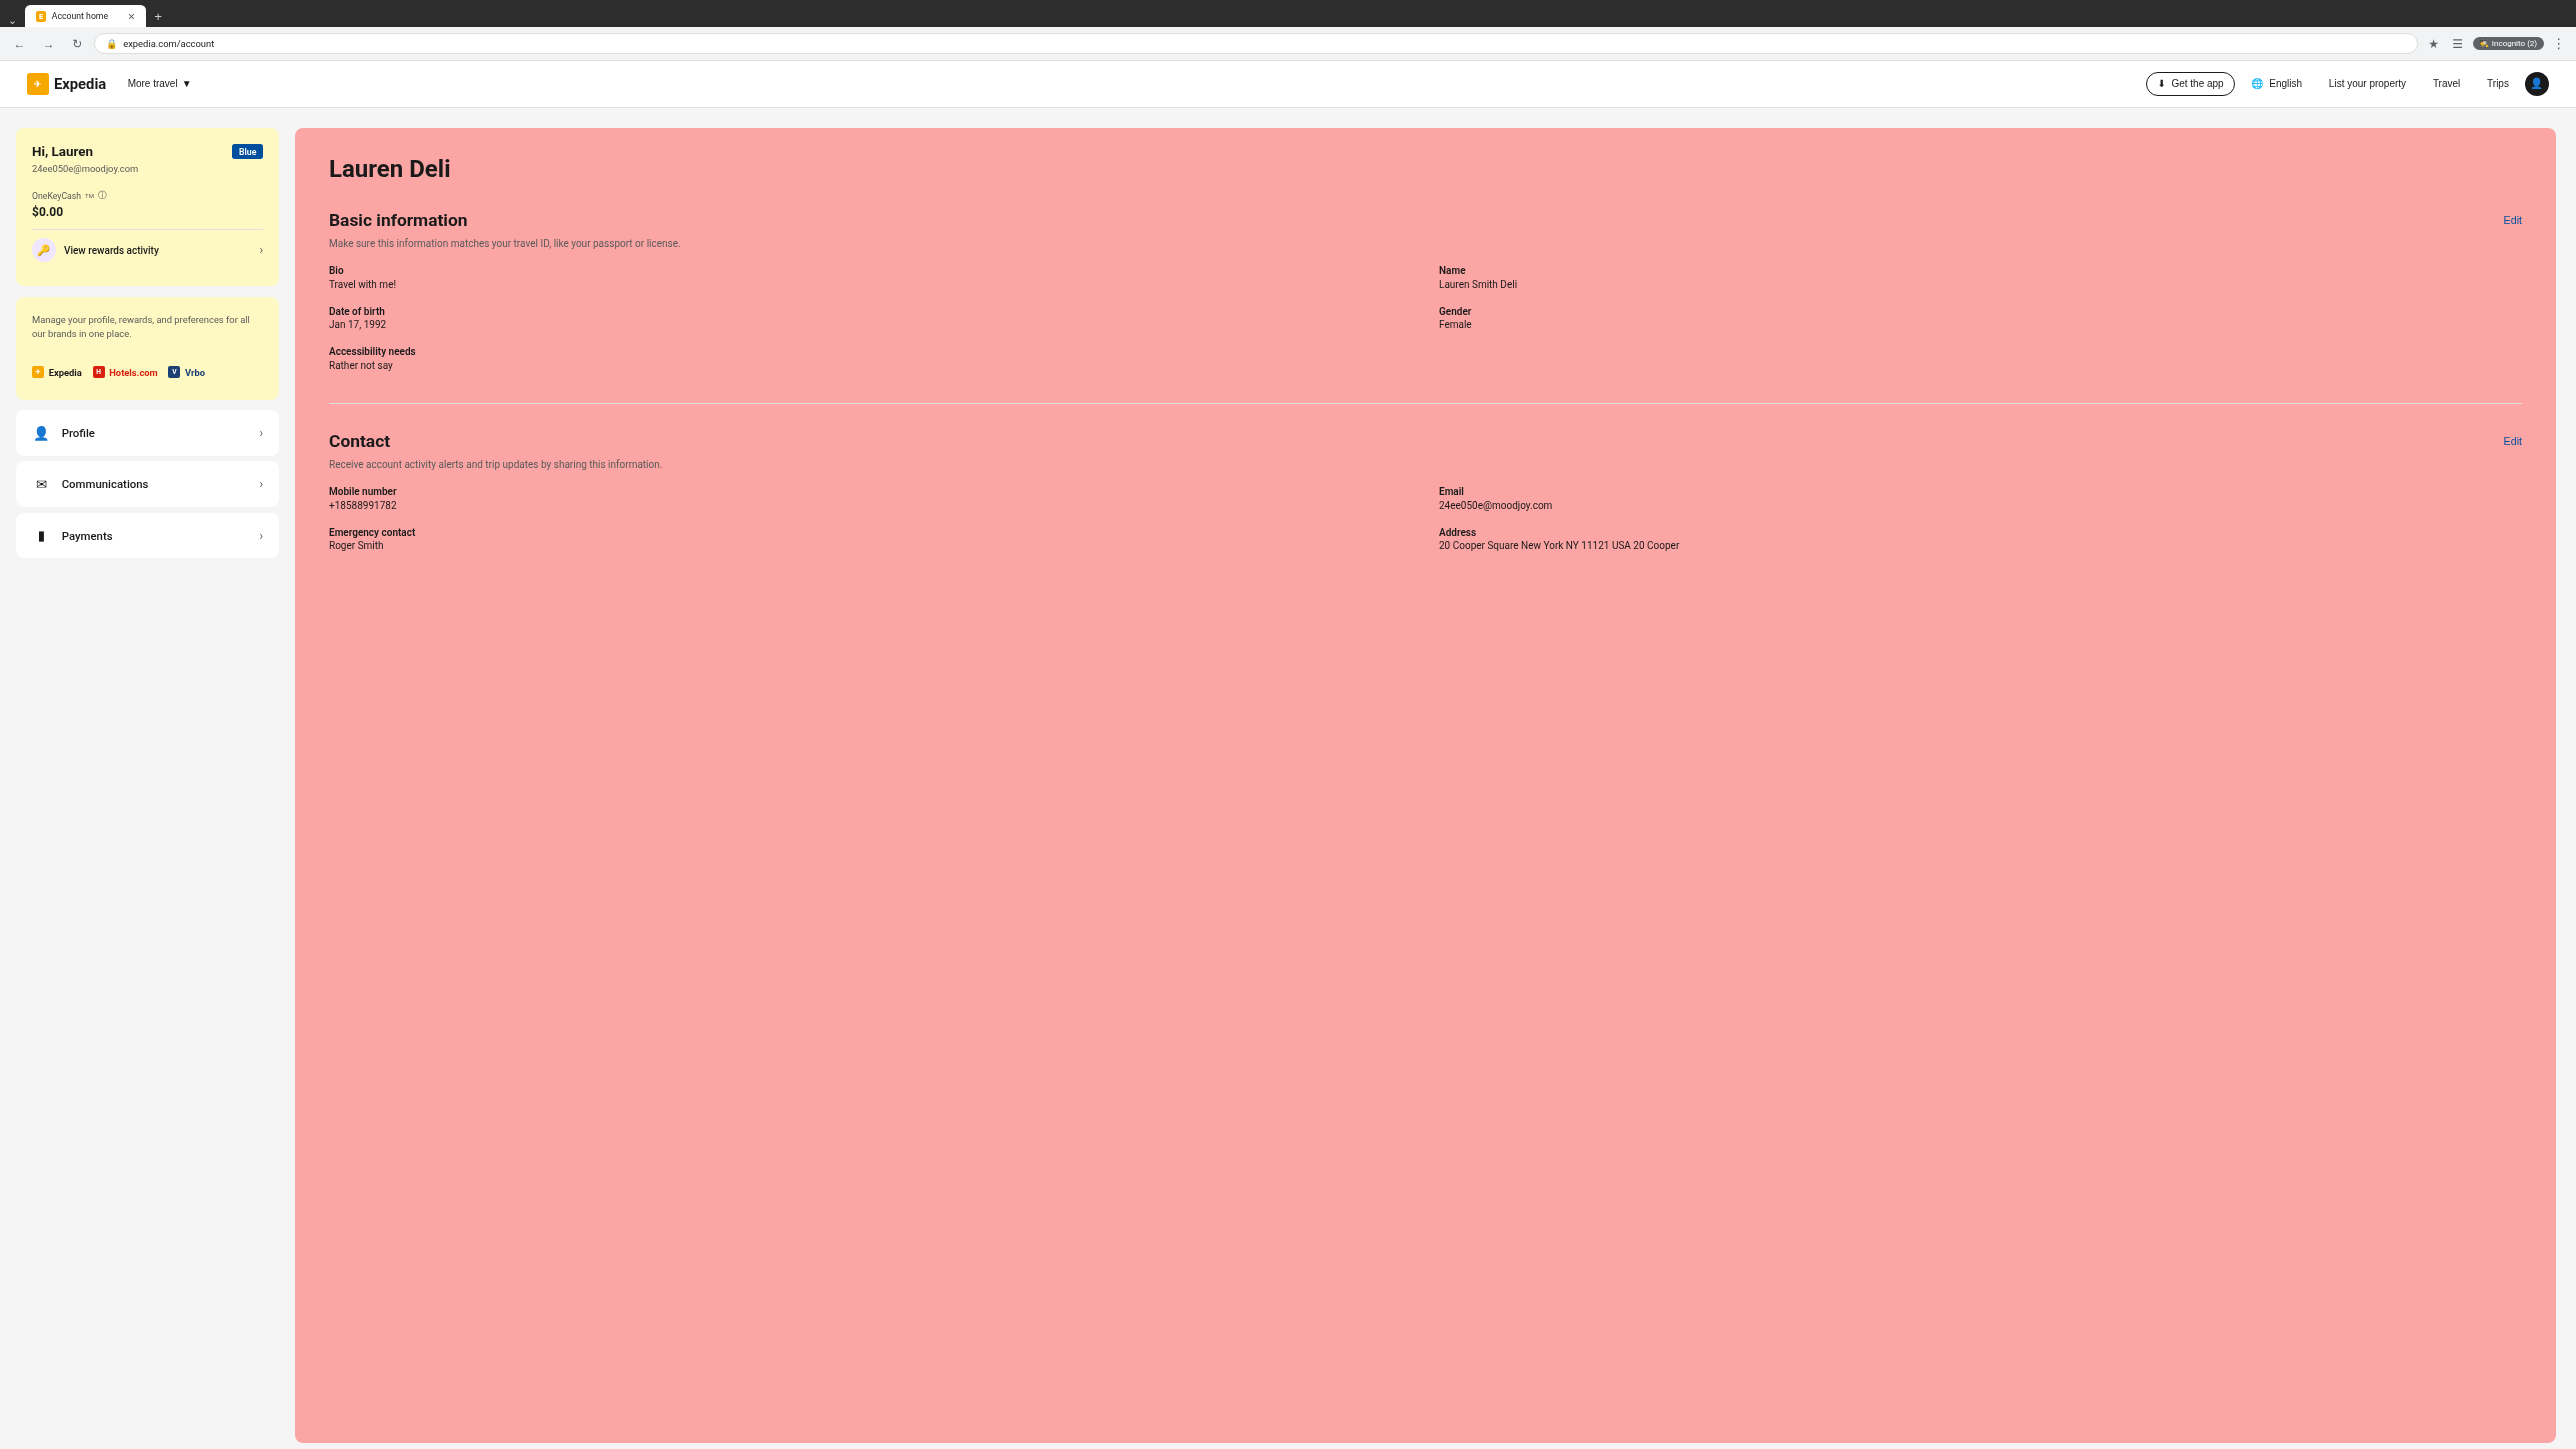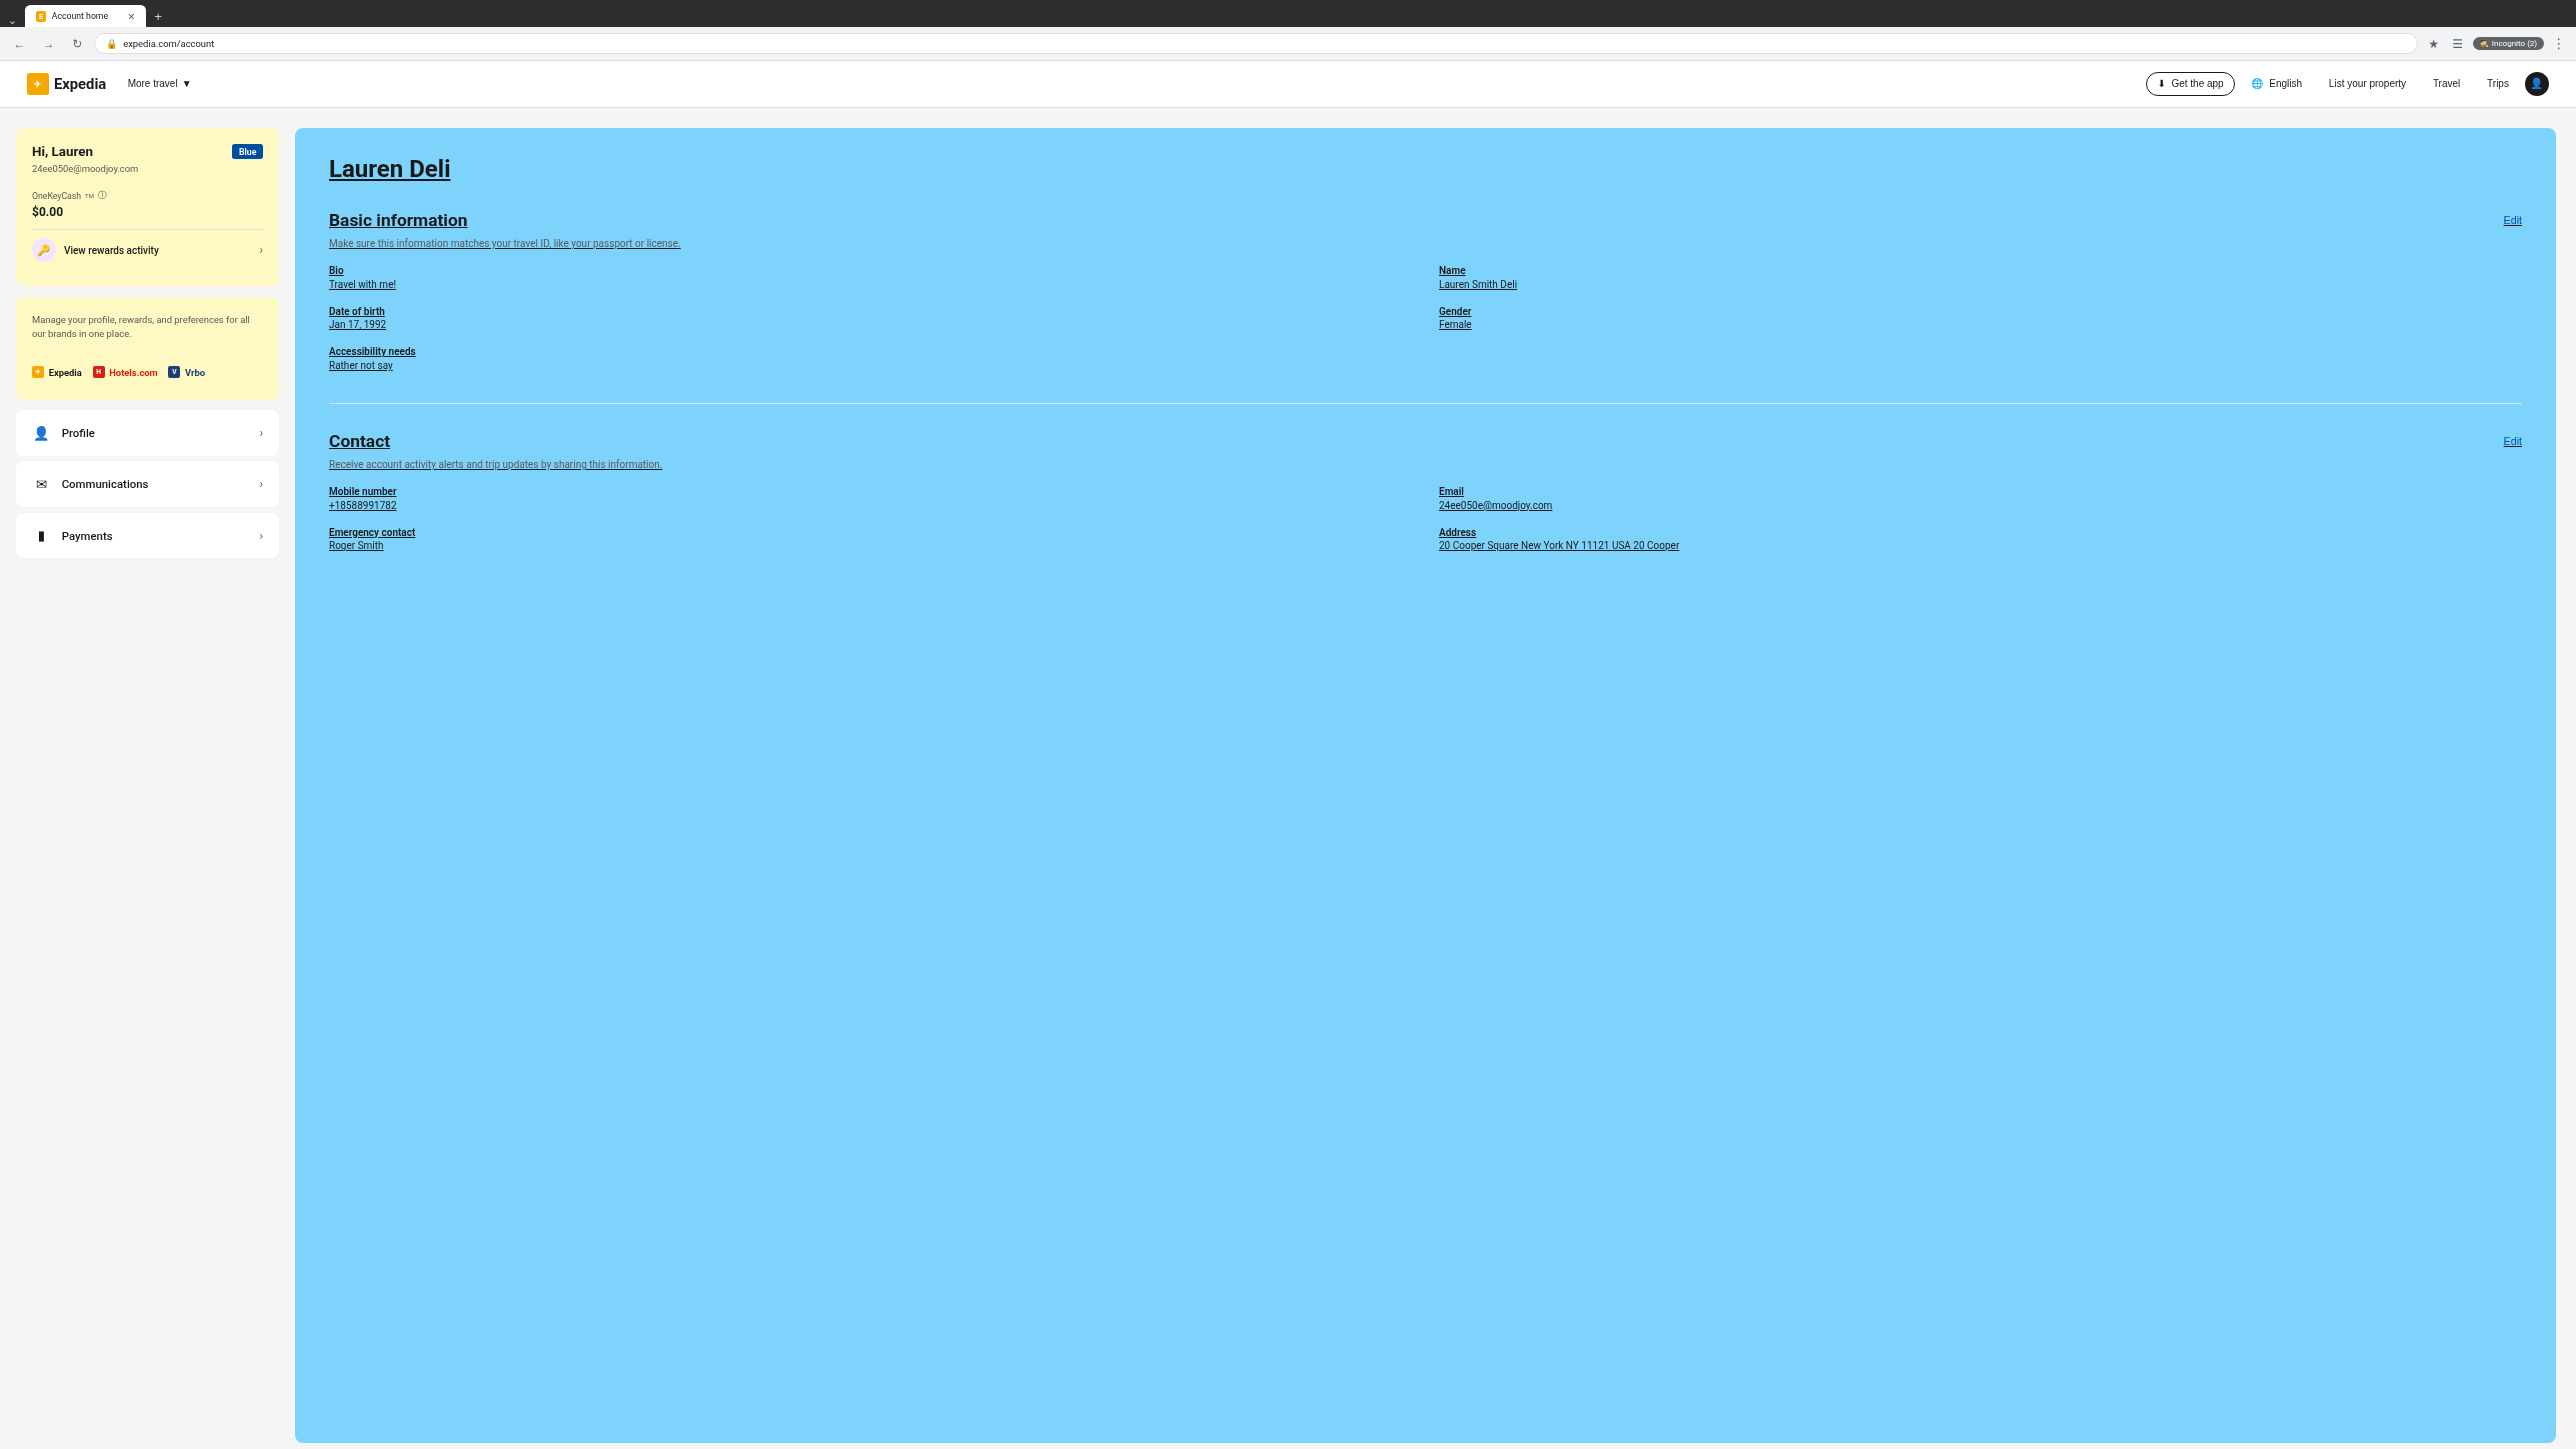--- a/index.html
+++ b/index.html
@@ -60,21 +60,21 @@
     .brand-logo-hotels { color: #d9200e; }
     .brand-logo-vrbo { color: #1c3f74; }
 
     .sidebar-nav { display: flex; flex-direction: column; gap: 5.4px; margin-top: 10.7px; }
     .sidebar-nav-item { background: #fff; border-radius: 8px; padding: 13.4px 16px; display: flex; align-items: center; gap: 10.7px; cursor: pointer; text-decoration: none; color: #1a1a1a; }
     .sidebar-nav-icon { width: 19px; height: 19px; display: flex; align-items: center; justify-content: center; font-size: 13.4px; color: #1a1a1a; }
     .sidebar-nav-label { flex: 1; font-size: 11.4px; font-weight: 500; }
     .sidebar-nav-arrow { color: #595959; font-size: 12px; }
 
     
-    .content-area { flex: 1; background: #7dd3fc; margin: 20px 20px 20px 0; border-radius: 8px; padding: 27px 34px; overflow-y: auto; text-decoration: underline; }
+    .content-area { flex: 1; background: #fca5a5; margin: 20px 20px 20px 0; border-radius: 8px; padding: 27px 34px; overflow-y: auto; }
 
     .profile-name { font-size: 24px; font-weight: 700; color: #1a1a1a; margin-bottom: 27px; }
 
     .section { margin-bottom: 32px; }
     .section-header { display: flex; align-items: center; justify-content: space-between; margin-bottom: 8px; }
     .section-title { font-size: 17.4px; font-weight: 700; color: #1a1a1a; }
     .section-subtitle { font-size: 10px; color: #595959; margin-bottom: 16px; }
     .edit-btn { background: none; border: none; color: #004f9f; font-size: 10.7px; cursor: pointer; font-weight: 500; }
 
     .info-grid { display: grid; grid-template-columns: 1fr 1fr; gap: 16px 27px; }

